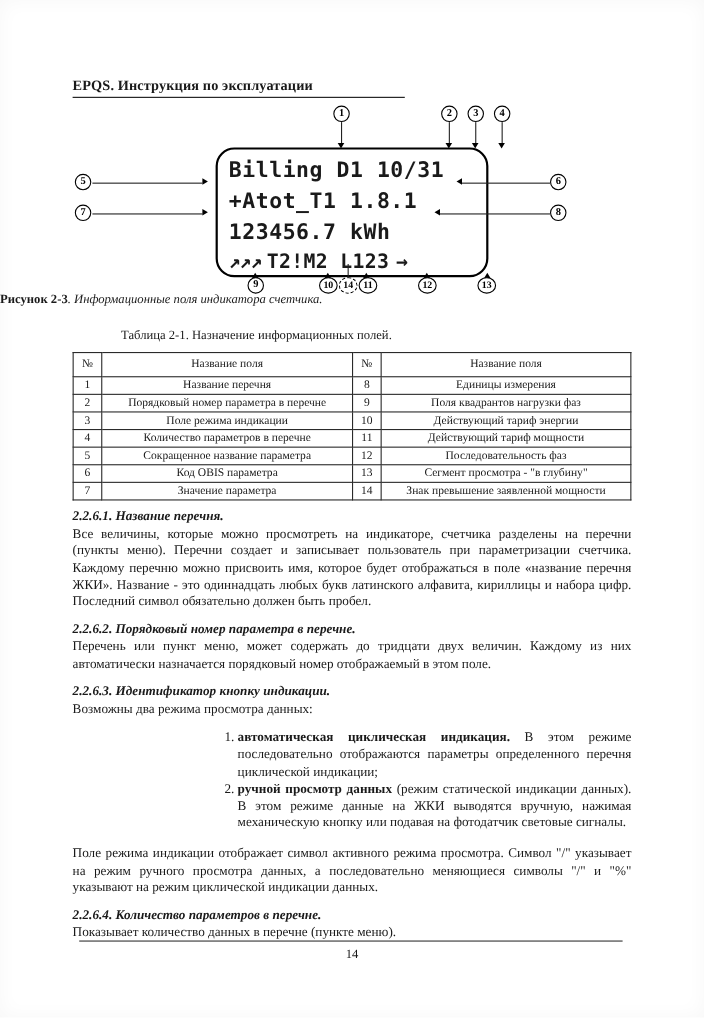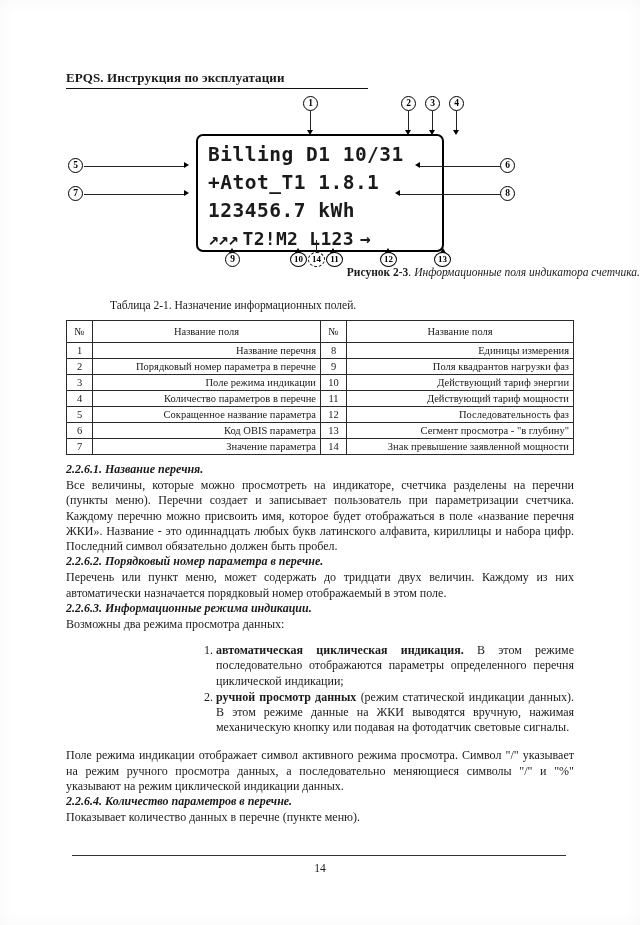--- a/index.html
+++ b/index.html
@@ -44,21 +44,21 @@
     height: 180px;
   }
 
   .lcd {
     position: absolute;
     left: 196px;
     top: 38px;
     width: 248px;
     height: 118px;
     border: 2.2px solid #000;
-    border-radius: 7px;
+    border-radius: 17px;
     background: #fff;
     padding: 5px 8px 4px 10px;
     font-family: "DejaVu Sans Mono", monospace;
     font-size: 19.5px;
     font-weight: bold;
     line-height: 28px;
     letter-spacing: 0.5px;
     white-space: nowrap;
     overflow: hidden;
   }
@@ -96,21 +96,21 @@
   }
   .tick-dn { border-left: 3.4px solid transparent; border-right: 3.4px solid transparent; border-top: 5px solid #000; }
   .tick-up { border-left: 3.4px solid transparent; border-right: 3.4px solid transparent; border-bottom: 5px solid #000; }
   .tick-rt { border-top: 3.4px solid transparent; border-bottom: 3.4px solid transparent; border-left: 5px solid #000; }
   .tick-lt { border-top: 3.4px solid transparent; border-bottom: 3.4px solid transparent; border-right: 5px solid #000; }
 
   .fig-caption {
     position: absolute;
     left: 0; top: 170px;
     width: 640px;
-    text-align: right;
+    text-align: left;
     font-size: 11.5px;
   }
   .fig-caption b { font-weight: bold; }
   .fig-caption i { font-style: italic; }
 
   
   .table-caption {
     position: absolute;
     left: 110px;
     top: 299px;
@@ -131,36 +131,36 @@
     height: 15px;
     line-height: 13px;
     vertical-align: middle;
   }
   table.fields th {
     text-align: center;
     font-weight: normal;
     height: 22px;
   }
   td.num, th.num { text-align: center; width: 26px; }
-  td.lbl { text-align: right; }
+  td.lbl { text-align: center; }
   .col-name { width: 228px; }
 
   
   .body {
     position: absolute;
     left: 66px;
     top: 462px;
     width: 508px;
     font-size: 12px;
     line-height: 15.2px;
   }
   .sec-head {
     font-weight: bold;
     font-style: italic;
-    margin-top: 0;
+    margin-top: 10px;
     margin-bottom: 1px;
   }
   .sec-head.first { margin-top: 0; }
   p.just {
     margin: 0;
     text-align: justify;
     text-justify: inter-word;
   }
   ol.modes {
     margin: 11px 0 0 0;
@@ -347,21 +347,21 @@
   </table>
 
   <div class="body">
 
     <div class="sec-head first">2.2.6.1. Название перечня.</div>
     <p class="just">Все величины, которые можно просмотреть на индикаторе, счетчика разделены на перечни (пункты меню). Перечни создает и записывает пользователь при параметризации счетчика. Каждому перечню можно присвоить имя, которое будет отображаться в поле «название перечня ЖКИ». Название - это одиннадцать любых букв латинского алфавита, кириллицы и набора цифр. Последний символ обязательно должен быть пробел.</p>
 
     <div class="sec-head">2.2.6.2. Порядковый номер параметра в перечне.</div>
     <p class="just">Перечень или пункт меню, может содержать до тридцати двух величин. Каждому из них автоматически назначается порядковый номер отображаемый в этом поле.</p>
 
-    <div class="sec-head">2.2.6.3. Информационные режима индикации.</div>
+    <div class="sec-head">2.2.6.3. Идентификатор кнопку индикации.</div>
     <p class="just">Возможны два режима просмотра данных:</p>
     <ol class="modes">
       <li><b>автоматическая циклическая индикация.</b><span> В этом режиме последовательно отображаются параметры определенного перечня циклической индикации;</span></li>
       <li><b>ручной просмотр данных</b><span> (режим статической индикации данных). В этом режиме данные на ЖКИ выводятся вручную, нажимая механическую кнопку или подавая на фотодатчик световые сигналы.</span></li>
     </ol>
     <div class="gap"></div>
     <p class="just">Поле режима индикации отображает символ активного режима просмотра. Символ "/" указывает на режим ручного просмотра данных, а последовательно меняющиеся символы "/" и "%" указывают на режим циклической индикации данных.</p>
 
     <div class="sec-head">2.2.6.4. Количество параметров в перечне.</div>
     <p class="just">Показывает количество данных в перечне (пункте меню).</p>

